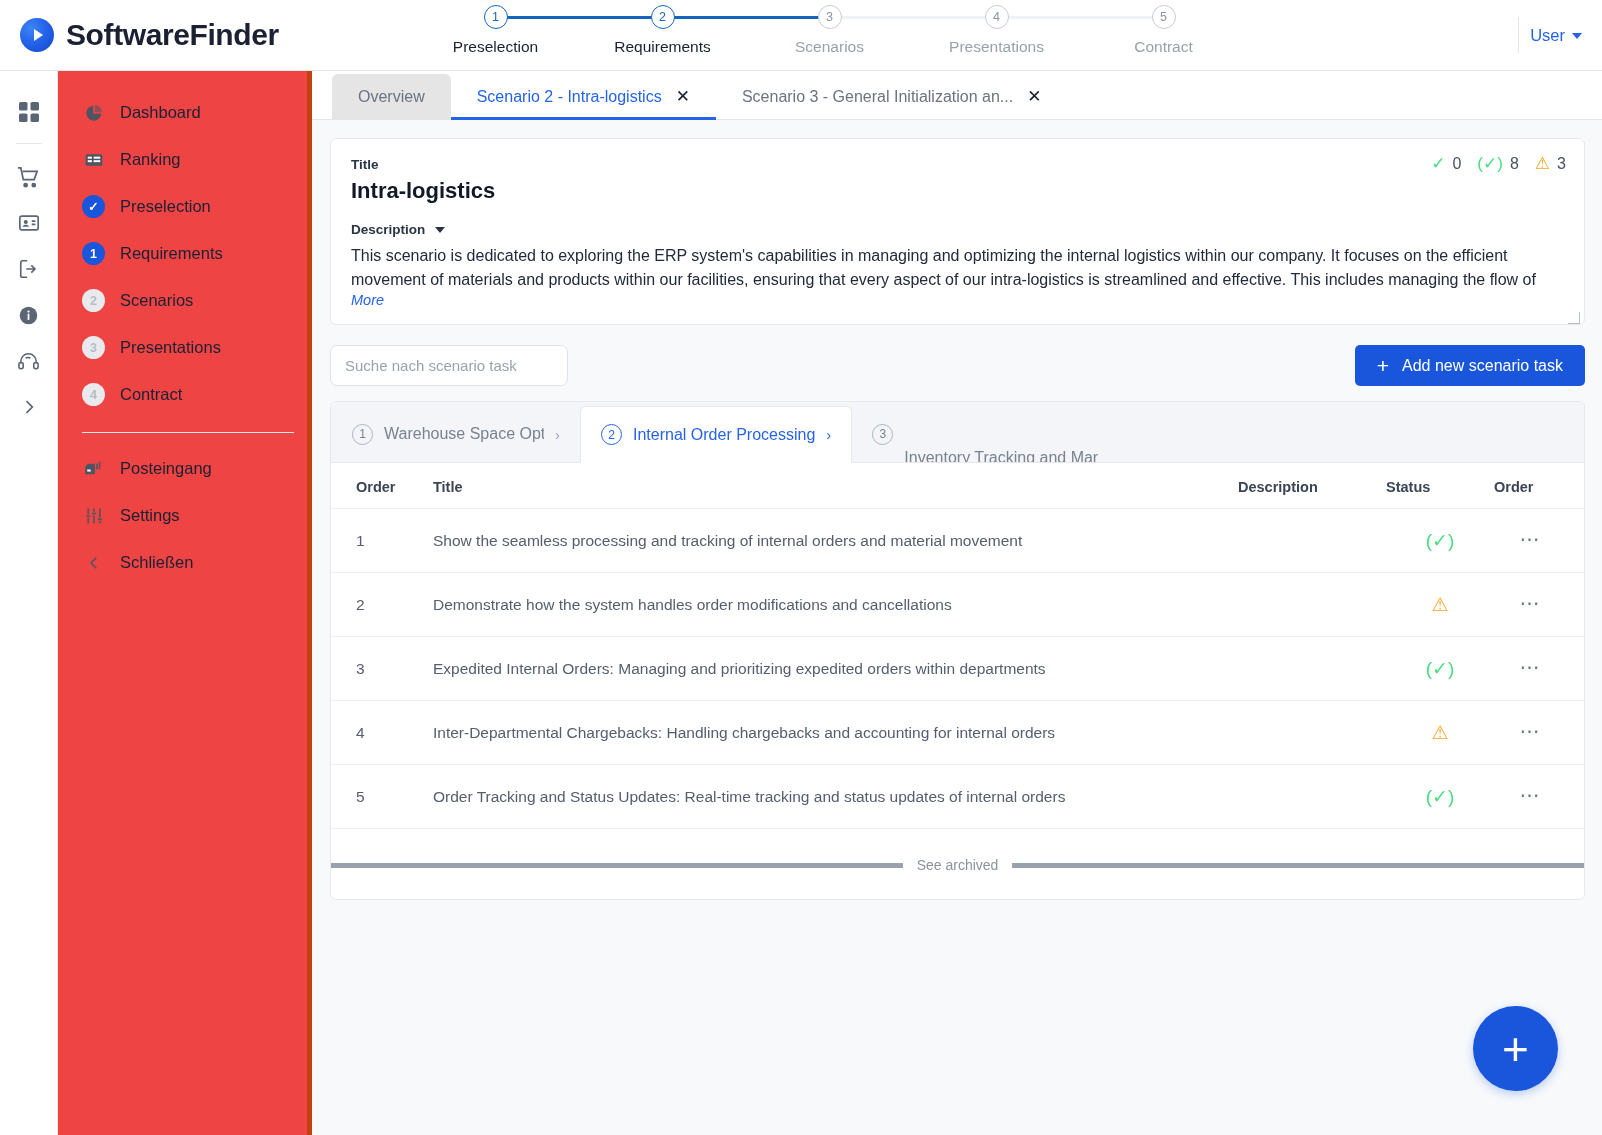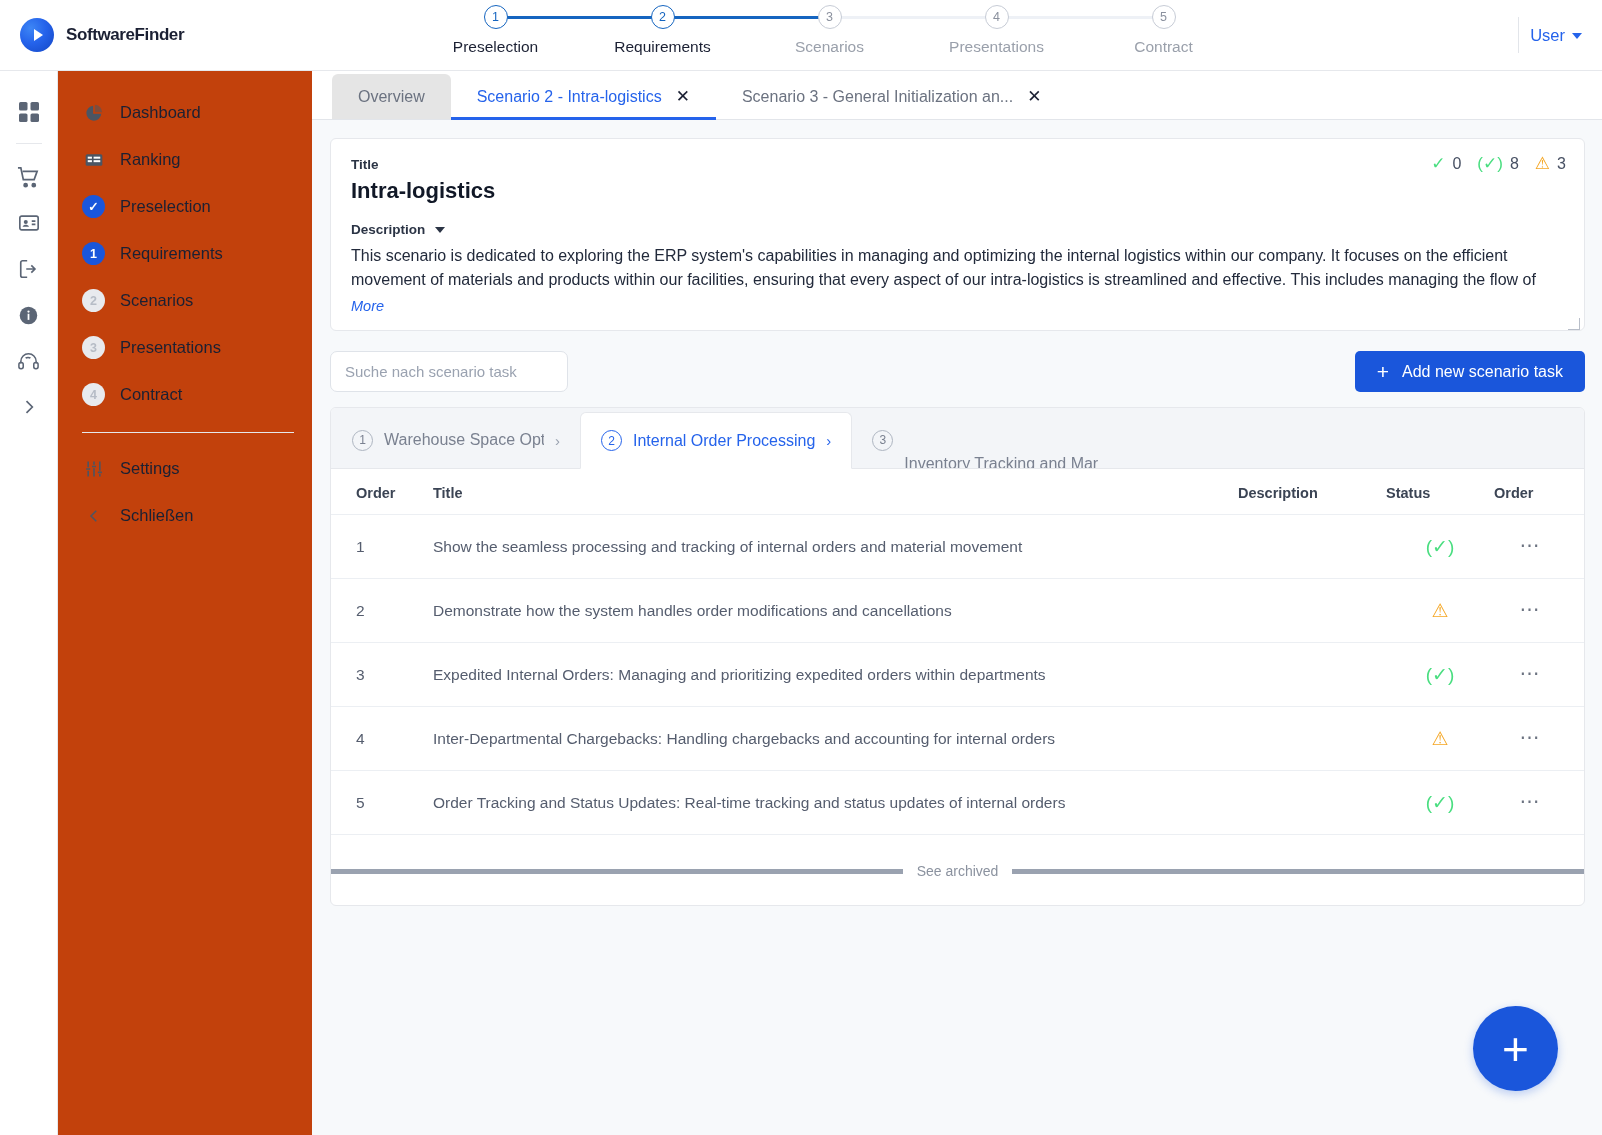--- a/index.html
+++ b/index.html
@@ -29,21 +29,21 @@
     position: relative;
   }
   .brand-logo::after {
     content: ""; width: 0; height: 0;
     border-left: 9px solid #ffffff;
     border-top: 6px solid transparent;
     border-bottom: 6px solid transparent;
     margin-left: 3px;
   }
   .brand-name {
-    font-size: 17px; font-weight: bold; color: #1b2033; letter-spacing: -0.4px;
+    font-size: 30px; font-weight: bold; color: #1b2033; letter-spacing: -0.4px;
   }
 
   
   .stepper {
     position: absolute; left: 412px; top: 0; height: 71px;
     display: flex; align-items: flex-start; padding-top: 5px;
   }
   .step {
     width: 167px; display: flex; flex-direction: column; align-items: center;
     position: relative;
@@ -89,21 +89,21 @@
   }
   .rail-ico {
     width: 40px; height: 46px; display: flex; align-items: center; justify-content: center;
     color: #5b6575;
   }
   .rail-sep { width: 26px; height: 1px; background: #e6e8ec; margin: 8px 0 10px; }
 
   
   .sidebar {
     position: absolute; top: 71px; left: 58px; width: 254px; height: 1064px;
-    background: #c2410c; border-right: 7px solid #c2410c; padding: 18px 0 0 0;
+    background: #ef4444; border-right: 5px solid #c2410c; padding: 18px 0 0 0;
   }
   .nav-item {
     display: flex; align-items: center; gap: 15px;
     height: 47px; padding-left: 24px; cursor: pointer;
   }
   .nav-item .nav-label { font-size: 16.5px; color: #1b2033; }
   .badge {
     width: 23px; height: 23px; border-radius: 50%;
     display: flex; align-items: center; justify-content: center;
     font-size: 12.5px; font-weight: bold; flex: none;
@@ -146,21 +146,21 @@
   .desc-head { display: flex; align-items: center; gap: 10px; margin-top: 18px; }
   .chev { width: 0; height: 0; border-left: 5px solid transparent; border-right: 5px solid transparent; border-top: 6px solid #2b3445; }
   .desc-body {
     margin-top: 7px; font-size: 16px; line-height: 24px; color: #222a3b;
     max-height: 48px; overflow: hidden; position: relative;
   }
   .resize-grip {
     position: absolute; right: 4px; bottom: 0px; width: 12px; height: 12px;
     border-right: 1.5px solid #b8bec9; border-bottom: 1.5px solid #b8bec9;
   }
-  .more-link { margin-top: 6px; font-size: 14.5px; font-style: italic; color: #2563eb; cursor: pointer; }
+  .more-link { font-size: 14.5px; font-style: italic; color: #2563eb; cursor: pointer; }
 
   .status-summary {
     position: absolute; right: 18px; top: 14px;
     display: flex; align-items: center; gap: 16px; font-size: 17px;
   }
   .st { display: flex; align-items: center; gap: 7px; }
   .st .num { color: #475063; font-size: 16px; }
   .ck { color: #4ade80; }
   .warn { color: #f5a623; }
 
@@ -385,20 +385,31 @@
     <span class="nav-label">Presentations</span>
   </div>
 
   <div class="nav-item">
     <span class="badge grey">4</span>
     <span class="nav-label">Contract</span>
   </div>
 
   <div class="nav-sep"></div>
 
+  <div class="nav-item">
+    <span class="nav-ico">
+      <svg width="21" height="21" viewBox="0 0 24 24" fill="currentColor">
+          <path d="M2.5 11.5a5 5 0 0 1 5-5h6v12h-11z"></path>
+          <rect x="4.8" y="13.2" width="4" height="2.3" fill="#fff"></rect>
+          <path d="M15 6.5h2.2v6.5H15z" opacity="0.85"></path>
+          <path d="M18.2 4.2h1.6v9h-1.6z"></path>
+        </svg>
+    </span>
+    <span class="nav-label">Posteingang</span>
+  </div>
 
   <div class="nav-item">
     <span class="nav-ico">
       <svg width="20" height="20" viewBox="0 0 24 24" fill="none" stroke="currentColor" stroke-width="1.9">
           <path d="M5 3v7M5 14v7M12 3v4M12 11v10M19 3v11M19 18v3"></path>
           <path d="M2.6 12h4.8M9.6 9h4.8M16.6 16h4.8"></path>
         </svg>
     </span>
     <span class="nav-label">Settings</span>
   </div>

